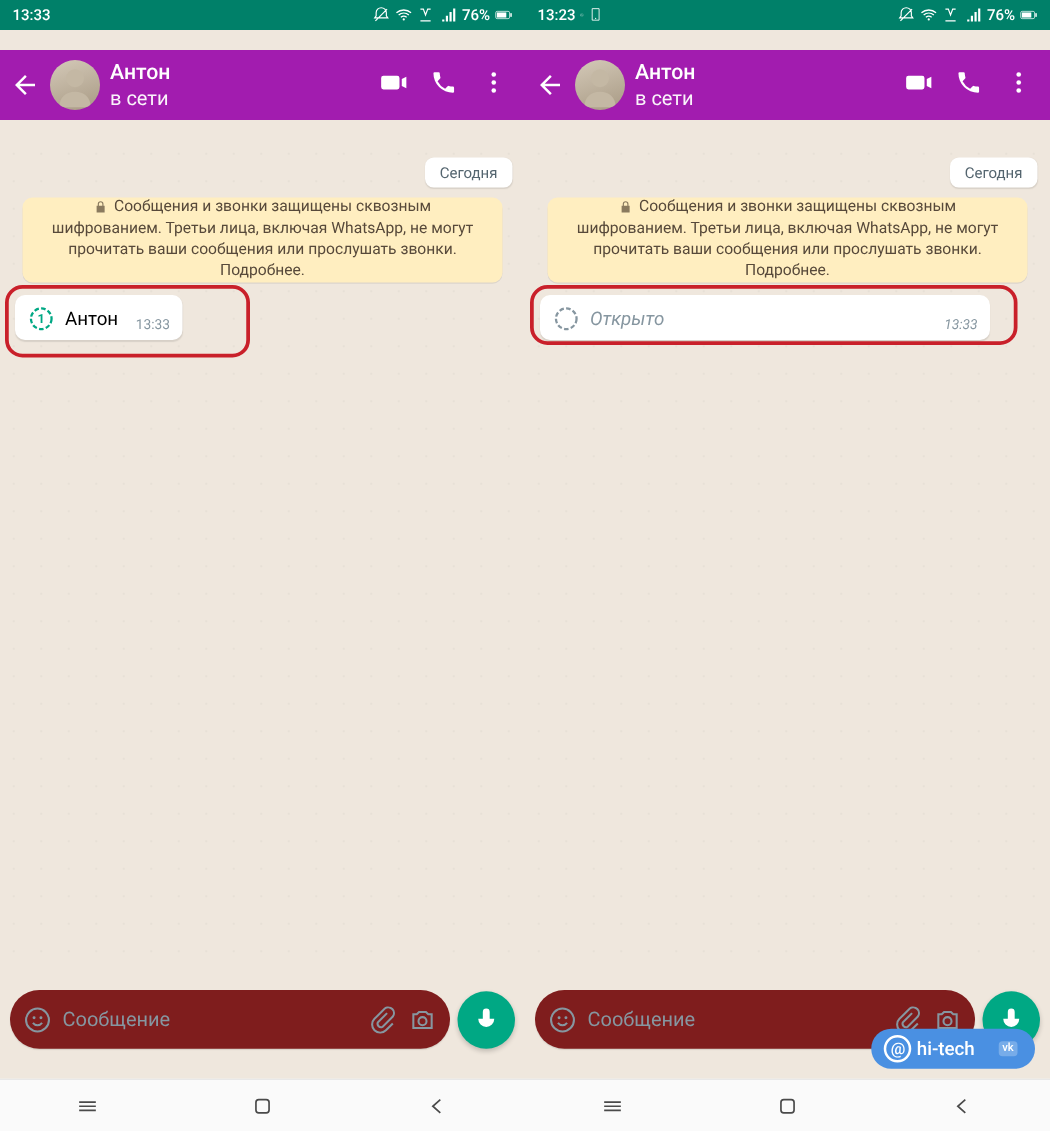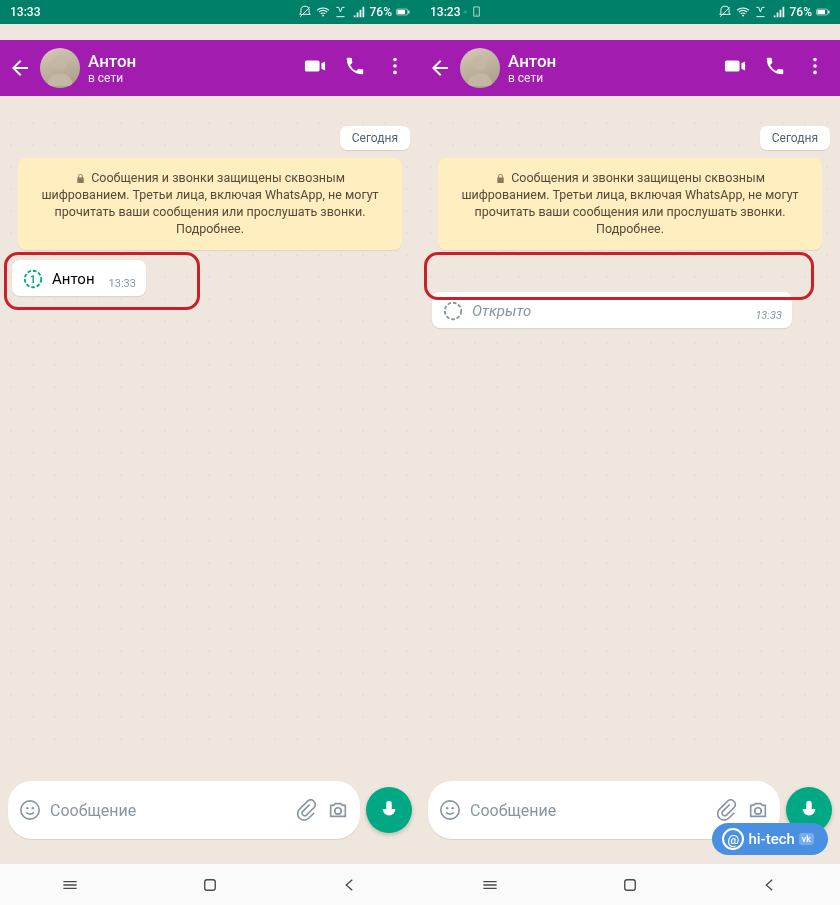--- a/index.html
+++ b/index.html
@@ -48,21 +48,21 @@
   .avatar {
     width: 40px; height: 40px; border-radius: 50%;
     background: linear-gradient(160deg,#d4c9b8,#a89a84);
     flex-shrink: 0;
     display:flex; align-items:center; justify-content:center;
     overflow:hidden;
   }
   .avatar svg { width: 36px; height:36px; }
   .name-block { flex: 1; display:flex; flex-direction:column; line-height:1.2; }
   .contact-name { font-size: 17px; font-weight: 500; }
-  .contact-status { font-size: 12px; opacity: 0.95; }
+  .contact-status { font-size: 16px; opacity: 0.95; }
   .header-actions { display:flex; gap: 18px; align-items:center; padding-right:6px; }
   .header-actions svg { width: 22px; height: 22px; fill: #fff; }
   .chat-body {
     flex: 1;
     position: relative;
     background-color: #efe7dd;
     overflow: hidden;
     padding: 8px 10px;
   }
   .bg-pattern {
@@ -81,63 +81,63 @@
     margin: 6px auto 8px;
     box-shadow: 0 1px 1px rgba(0,0,0,0.1);
     position: relative;
   }
   .center-wrap { text-align: right; position: relative; }
   .e2e-notice {
     background: #ffeec0;
     color: #57493a;
     font-size: 12.5px;
     text-align: center;
-    padding: 12px 14px;
+    padding: 0 14px;
     border-radius: 8px;
     margin: 0 8px 10px;
     line-height: 1.35;
     position: relative;
     box-shadow: 0 1px 0.5px rgba(0,0,0,0.08);
   }
   .e2e-notice .lock { display:inline-block; vertical-align: middle; margin-right: 2px; margin-bottom:1px;}
   .msg-bubble {
     background: #fff;
     border-radius: 8px;
     padding: 8px 10px 6px;
     display: inline-flex;
     align-items: center;
     gap: 8px;
     box-shadow: 0 1px 1px rgba(0,0,0,0.1);
     position: relative;
     max-width: 75%;
   }
-  .msg-bubble.opened { color: #8696a0; font-style: italic; margin-top: 32px; }
+  .msg-bubble.opened { color: #8696a0; font-style: italic; }
   .msg-bubble .vo-icon { width: 22px; height: 22px; flex-shrink:0; }
   .msg-bubble .msg-text { font-size: 15px; }
   .msg-bubble .msg-time { font-size: 11px; color: #8696a0; align-self: flex-end; margin-left: 6px; }
   .msg-row { position: relative; margin: 0 2px 8px; }
   .highlight {
     border: 3px solid #c9202a;
     border-radius: 14px;
     position: absolute;
     z-index: 5;
     pointer-events: none;
   }
   .input-bar {
     display: flex;
     align-items: center;
     gap: 6px;
     padding: 6px 8px 8px;
     background: transparent;
   }
   .input-box {
     flex: 1;
-    background: #ffffff;
+    background: #7f1d1d;
     border-radius: 24px;
-    height: 58px;
+    height: 47px;
     display: flex;
     align-items: center;
     padding: 4px 10px;
     gap: 8px;
     box-shadow: 0 1px 1px rgba(0,0,0,0.1);
   }
   .input-box .emoji, .input-box .attach, .input-box .camera {
     width: 24px; height: 24px; display:flex; align-items:center; justify-content:center;
     color: #8696a0;
     flex-shrink:0;
@@ -169,21 +169,21 @@
     padding: 5px 14px 5px 10px;
     border-radius: 16px;
     display:flex; align-items:center; gap:4px;
     z-index:20;
   }
   .watermark .at {
     width:22px; height:22px; border:2px solid #fff; border-radius:50%;
     display:flex; align-items:center; justify-content:center; font-size:13px;
   }
   .watermark .vk {
-    font-size:9px; background:rgba(255,255,255,0.25); padding:1px 3px; border-radius:3px; margin-left:0;
+    font-size:9px; background:rgba(255,255,255,0.25); padding:1px 3px; border-radius:3px; margin-left:15px;
   }
 </style>
 </head>
 <body>
 
 <div class="screen">
   <div class="status-bar">
     <div class="status-left">
       <span>13:33</span>
       <svg viewBox="0 0 24 24">

